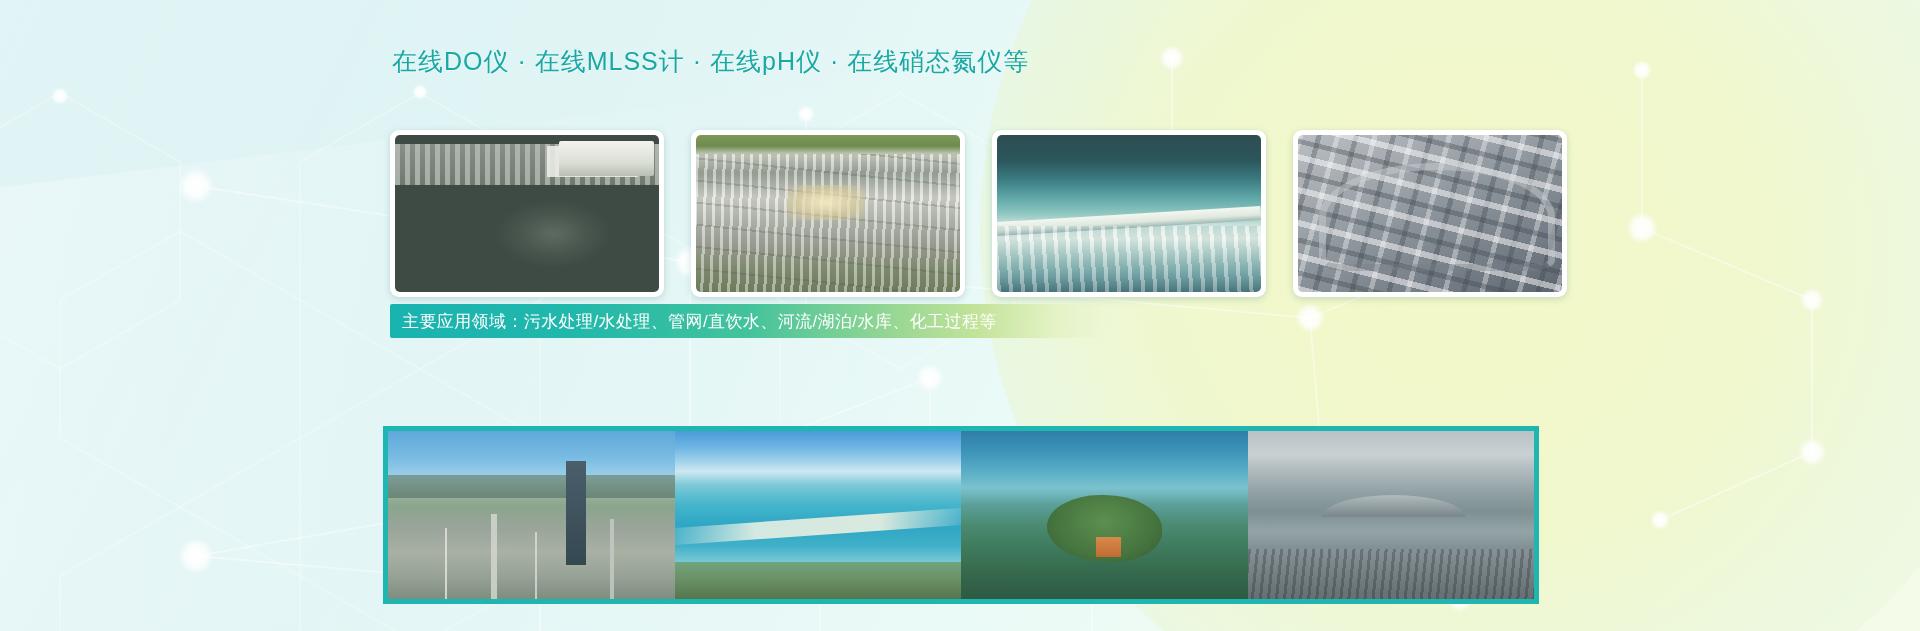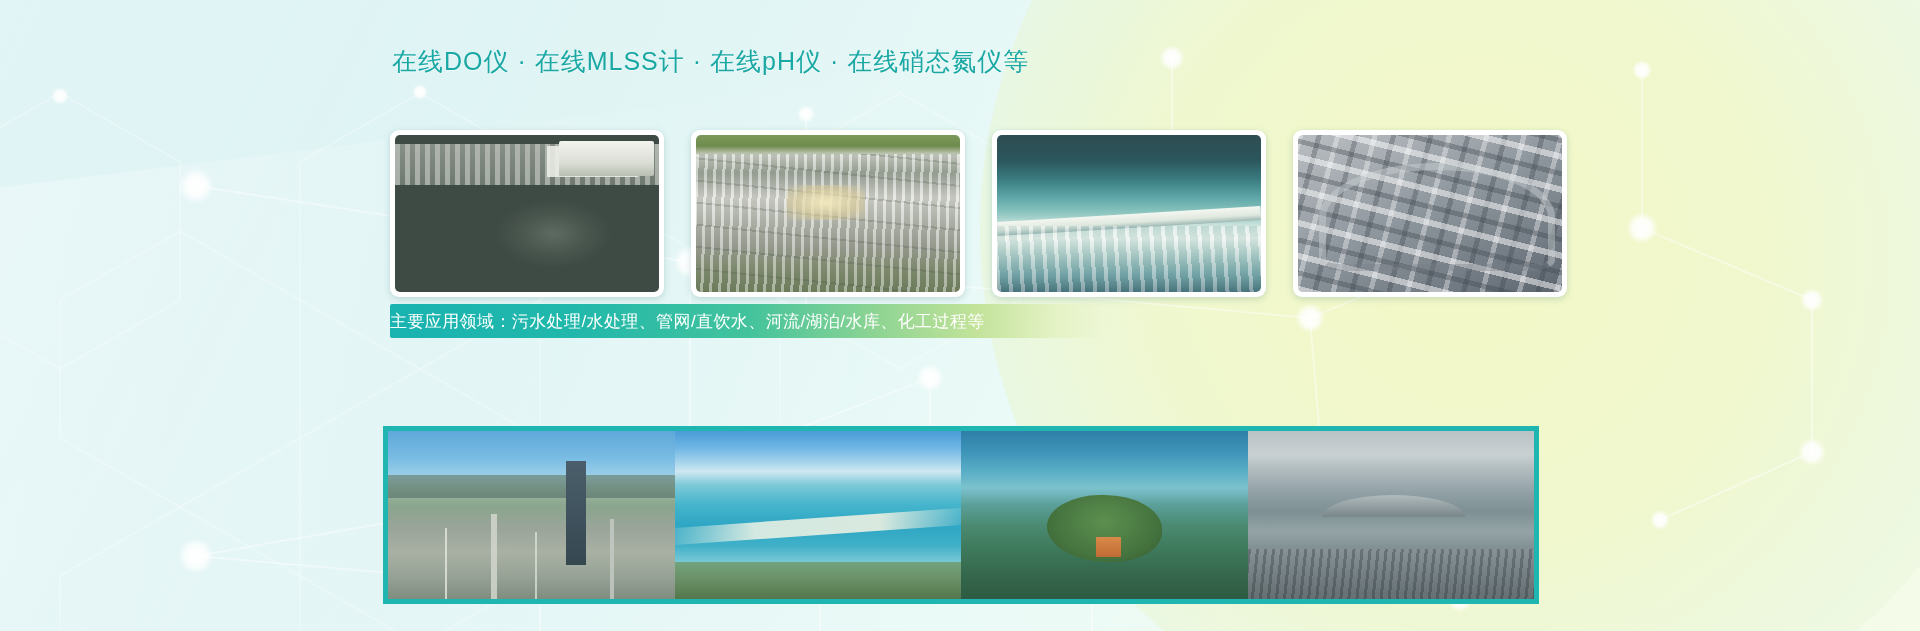--- a/index.html
+++ b/index.html
@@ -227,20 +227,21 @@
       #c3e399 82%,
       rgba(223,238,180,0.55) 93%,
       rgba(232,243,190,0.0) 100%);
     display: flex;
     align-items: center;
   }
   .caption-text {
     color: #ffffff;
     font-size: 17px;
     letter-spacing: 0.4px;
+    padding-left: 12px;
     white-space: nowrap;
   }
 
   
   .filmstrip {
     position: absolute;
     left: 383px;
     top: 426px;
     width: 1156px;
     height: 178px;

